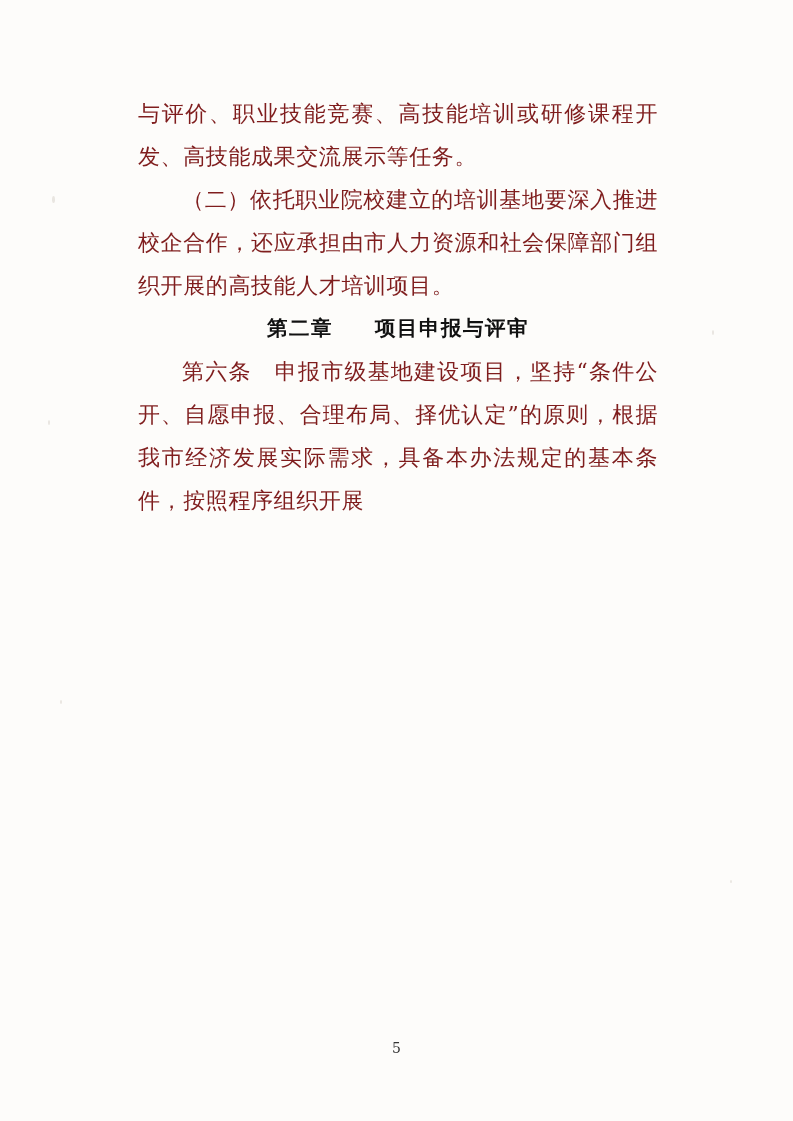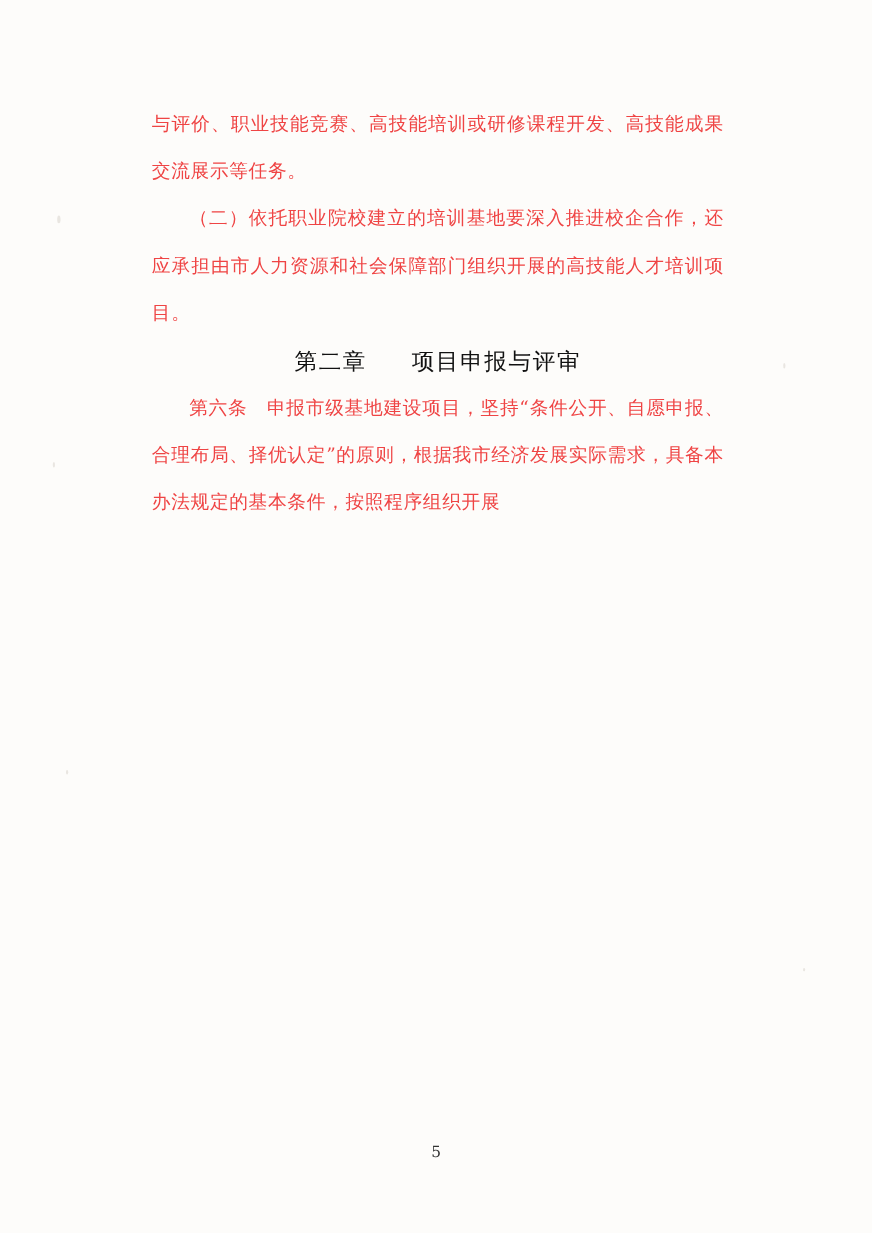--- a/index.html
+++ b/index.html
@@ -25,37 +25,37 @@
     border-radius: 50%;
     opacity: .55;
   }
   .content {
     position: absolute;
     left: 138px;
     top: 92px;
     width: 520px;
   }
   .para {
-    font-size: 17px;
+    font-size: 22px;
     line-height: 43px;
-    color: #ef4444;
+    color: #7f1d1d;
     text-align: justify;
     text-justify: inter-ideograph;
     letter-spacing: 0.6px;
     margin: 0 0 0 0;
     font-family: "DejaVu Serif", serif;
   }
   .indent2 {
     text-indent: 2em;
   }
   .chapter {
     font-size: 20.5px;
     line-height: 43px;
     color: #111;
-    font-weight: normal;
+    font-weight: bold;
     text-align: center;
     letter-spacing: 1.5px;
     margin: 0;
   }
   .chapter .gap {
     display: inline-block;
     width: 1.2em;
   }
   .pagenum {
     position: absolute;

